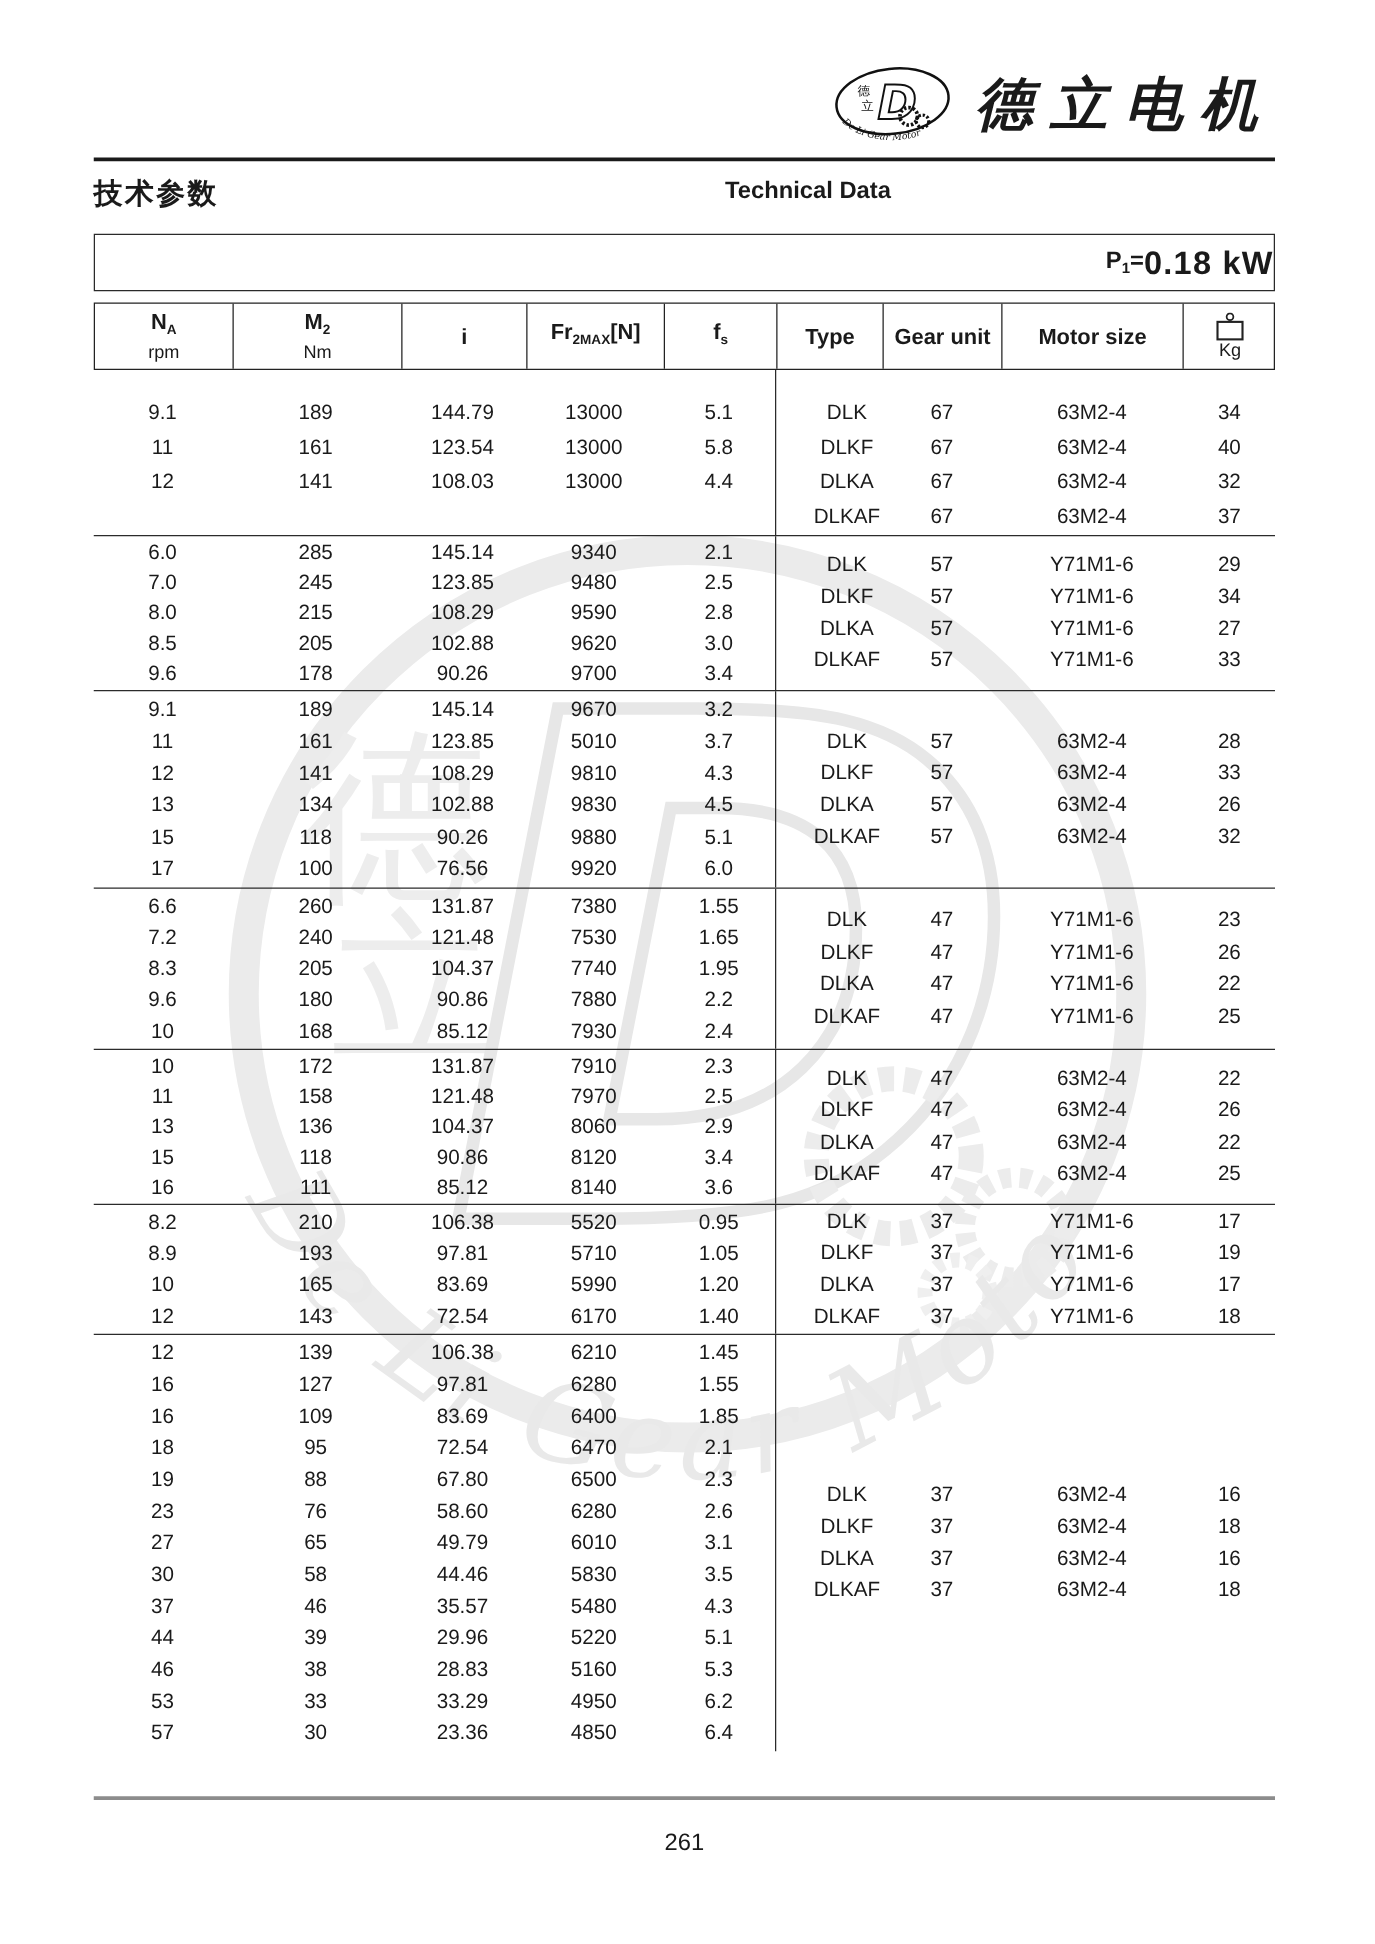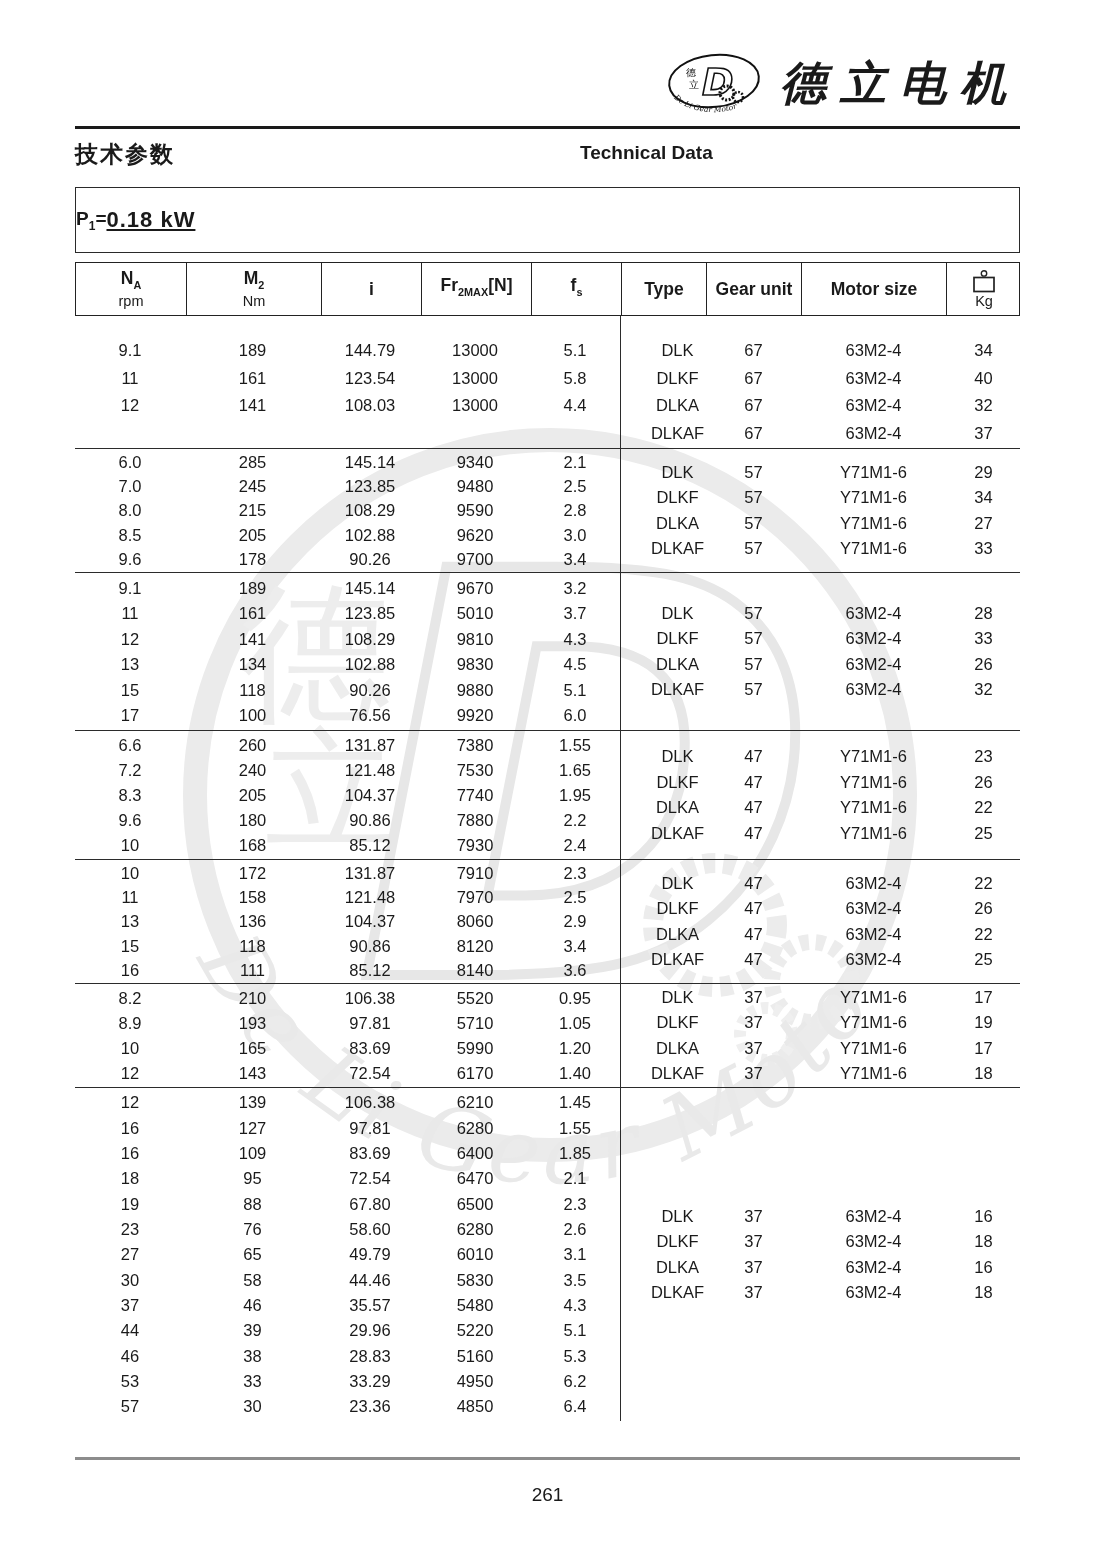--- a/index.html
+++ b/index.html
@@ -25,26 +25,26 @@
   .brand-cn {
     font-family:Liberation Sans, sans-serif; font-weight:bold; font-style:italic;
     font-size:46px; letter-spacing:14px; white-space:nowrap;
   }
   .top-rule { border-top:3px solid #1a1a1a; margin-top:6px; }
   .section-row { position:relative; height:44px; margin-top:10px; }
   .sec-cn { font-size:23px; font-weight:600; letter-spacing:2px; }
   .sec-en { position:absolute; left:505px; top:3px; font-size:19px; font-weight:bold; }
   
   .title-box {
-    border:1.6px solid #2a2a2a; height:66px; margin-top:4px;
-    display:flex; align-items:center; justify-content:flex-start;
+    border:1.6px solid #2a2a2a; height:46px; margin-top:4px;
+    display:flex; align-items:center; justify-content:flex-end;
   }
   .t-p { font-size:19px; font-weight:bold; }
   .t-p sub { font-size:12px; }
-  .t-val { font-size:22px; font-weight:bold; letter-spacing:1px;text-decoration:underline; }
+  .t-val { font-size:26px; font-weight:bold; letter-spacing:1px; }
   
   .hgrid {
     margin-top:9px; height:54px;
     display:grid; grid-template-columns:110px 135px 100px 110px 90px 85px 95px 145px 75px;
     border:1.6px solid #222;
   }
   .hcell {
     border-left:1.2px solid #222;
     display:flex; flex-direction:column; justify-content:center; align-items:center;
   }

